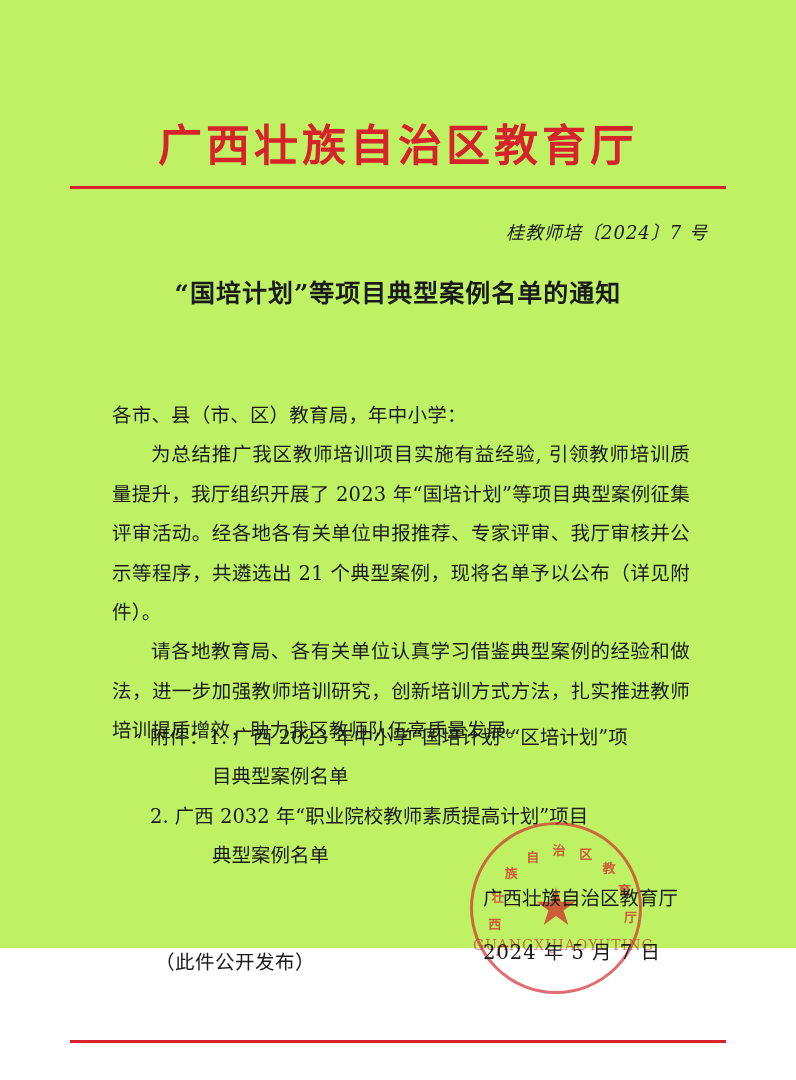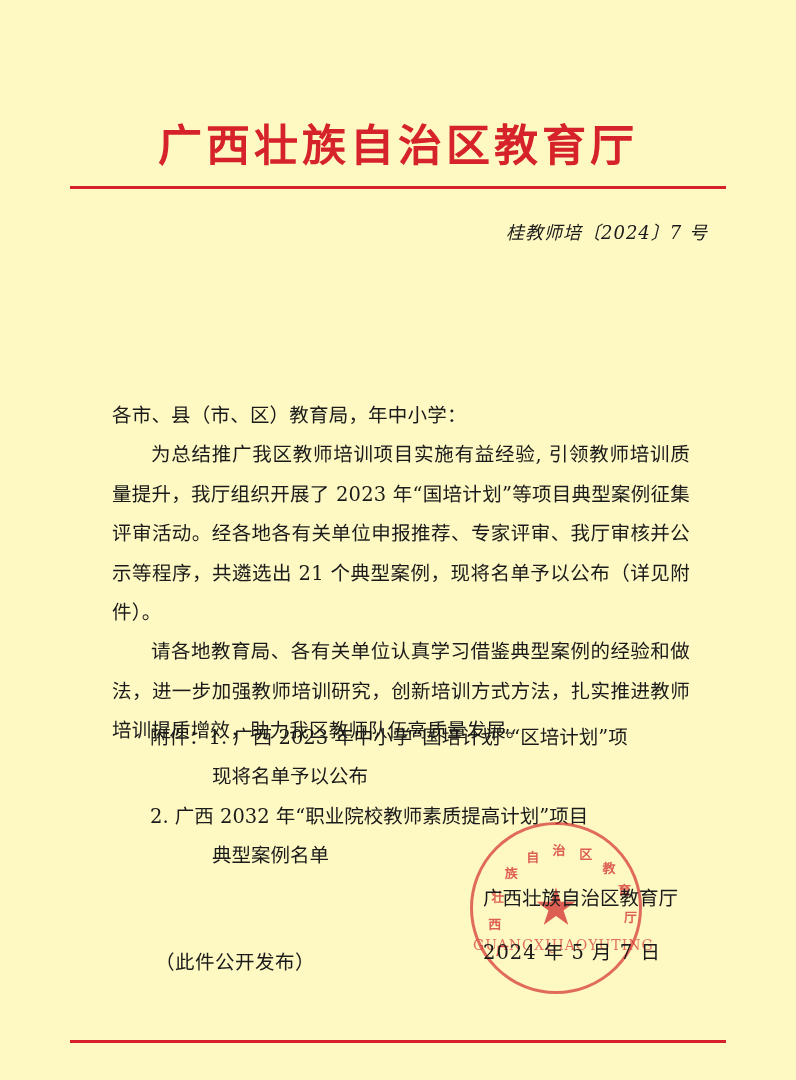--- a/index.html
+++ b/index.html
@@ -13,22 +13,22 @@
     position: relative;
     font-family: "DejaVu Serif", "Liberation Serif", serif;
     color: #1a1a1a;
     overflow: hidden;
   }
 
   .page {
     position: absolute;
     left: 0; top: 0;
     width: 796px;
-    height: 1080px;
-    background: #fef9c3;
+    height: 948px;
+    background: #bef264;
   }
 
   
   .doc-header {
     position: absolute;
     left: 0;
     top: 120px;
     width: 796px;
     text-align: center;
   }
@@ -204,34 +204,35 @@
 
   <div class="doc-header">
     <div class="issuer-title">广西壮族自治区教育厅</div>
   </div>
 
   <div class="red-rule-top"></div>
 
   <div class="doc-number">桂教师培〔2024〕7 号</div>
 
   <div class="doc-title">
+    <span class="line">“国培计划”等项目典型案例名单的通知</span>
   </div>
 
   <div class="doc-body">
     <p class="salutation">各市、县（市、区）教育局，年中小学：</p>
     <p class="para">为总结推广我区教师培训项目实施有益经验, 引领教师培训质量提升，我厅组织开展了 2023 年“国培计划”等项目典型案例征集评审活动。经各地各有关单位申报推荐、专家评审、我厅审核并公示等程序，共遴选出 21 个典型案例，现将名单予以公布（详见附件）。</p>
     <p class="para">请各地教育局、各有关单位认真学习借鉴典型案例的经验和做法，进一步加强教师培训研究，创新培训方式方法，扎实推进教师培训提质增效，助力我区教师队伍高质量发展。</p>
   </div>
 
   <div class="attachments">
     <span class="att-label-row">
       <span>附件：</span><span>1.</span>
       <span>广西 2023 年中小学“国培计划”“区培计划”项</span>
     </span>
-    <span class="att-cont">现将名单予以公布</span>
+    <span class="att-cont">目典型案例名单</span>
     <span class="att-item second">
       <span>2.</span>
       <span>广西 2032 年“职业院校教师素质提高计划”项目</span>
     </span>
     <span class="att-cont">典型案例名单</span>
   </div>
 
   <div class="seal">
     <div class="seal-text">
       <span style="transform: rotate(-118deg) translate(0,-68px) rotate(118deg);">广</span>

